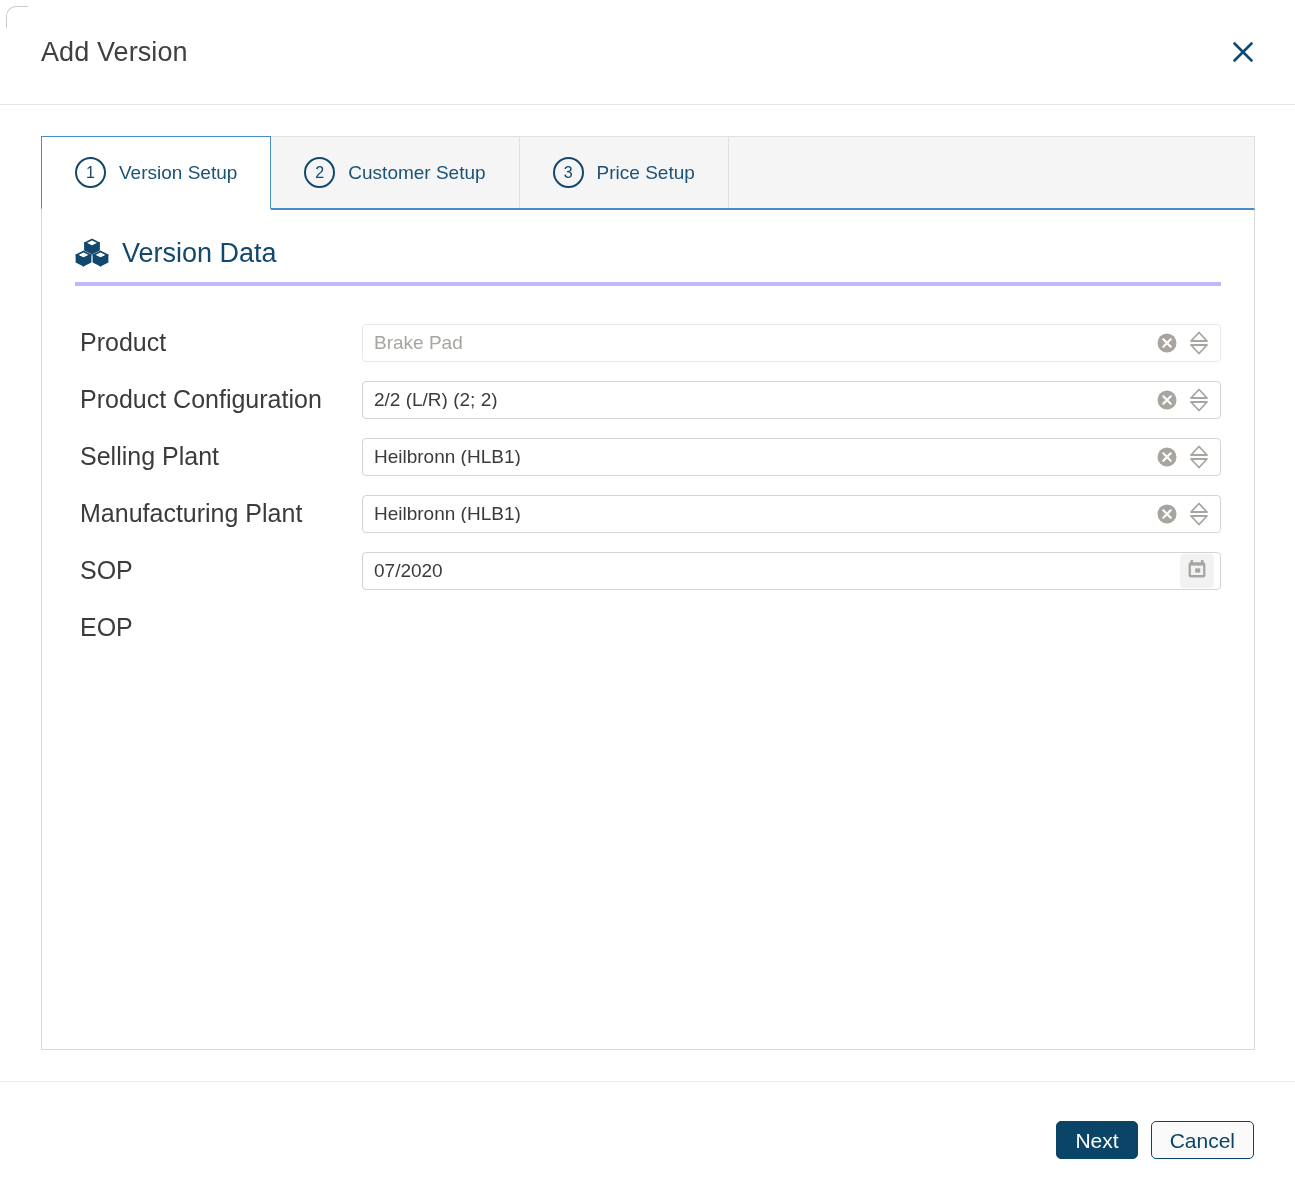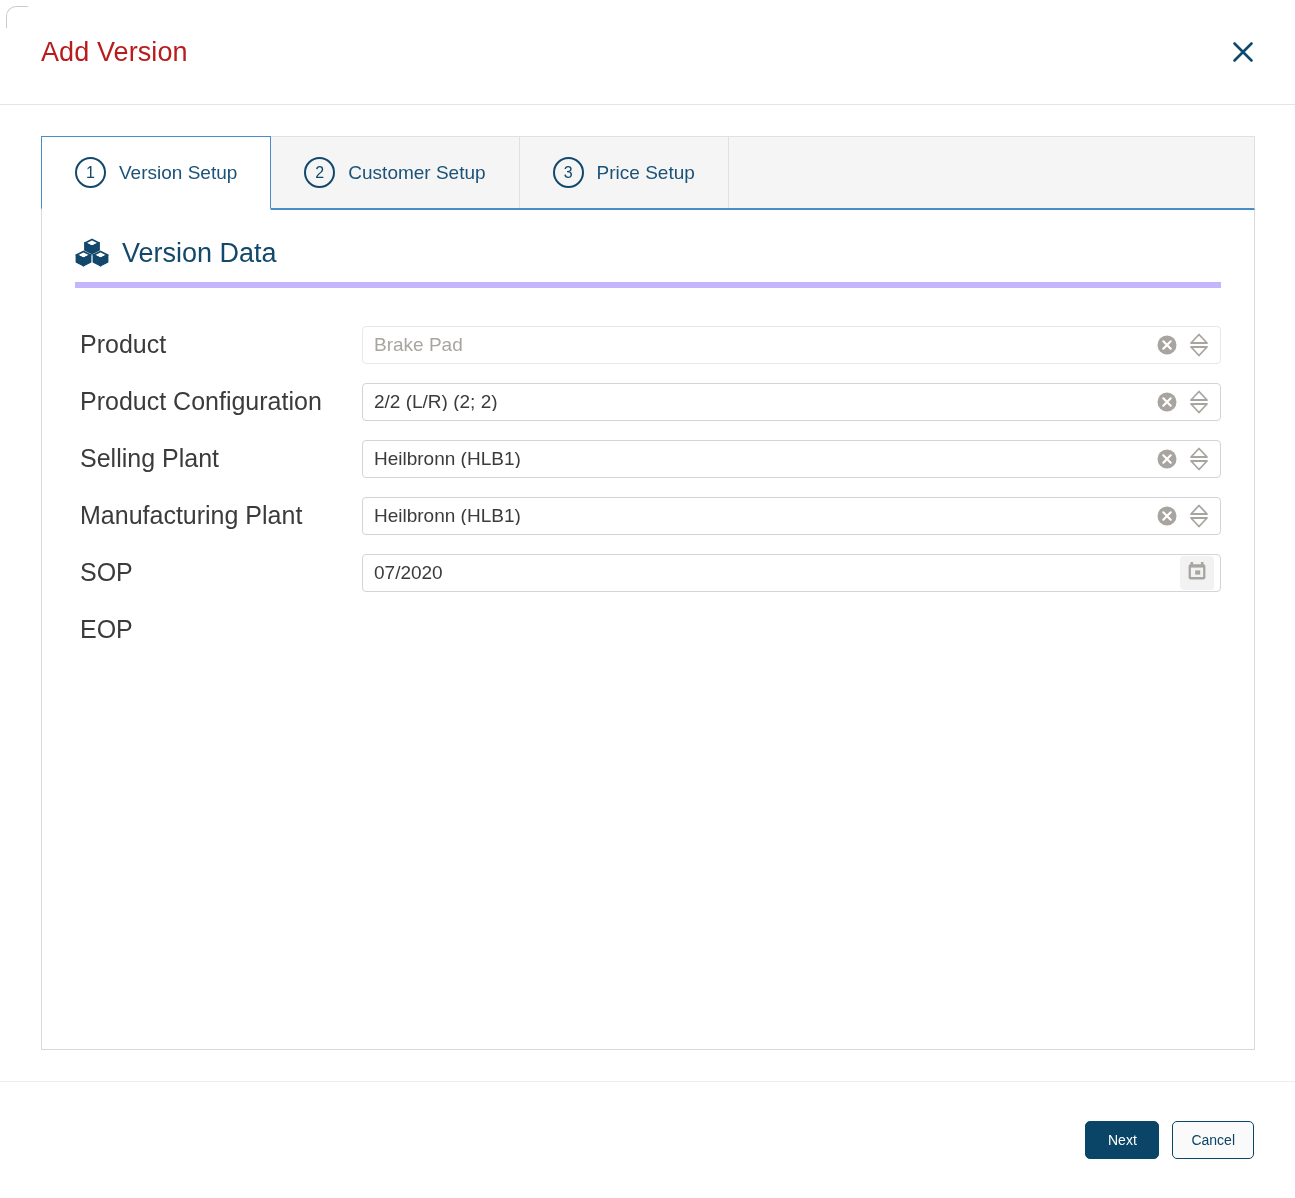--- a/index.html
+++ b/index.html
@@ -45,21 +45,21 @@
     height: 105px;
     flex: 0 0 105px;
     border-bottom: 1px solid #e5e5e5;
     display: flex;
     align-items: center;
     padding: 0 32px 0 41px;
     position: relative;
   }
   .dlg-title {
     font-size: 27px;
-    color: #b91c1c;
+    color: #404040;
     letter-spacing: .1px;
     line-height: 1;
     font-weight: 400;
   }
   .close-btn {
     position: absolute;
     right: 30px;
     top: 50%;
     transform: translateY(-50%);
     width: 44px;
@@ -138,21 +138,21 @@
     height: 840px;
     padding: 27px 33px 0 33px;
     overflow: hidden;
   }
 
   .section-head {
     display: flex;
     align-items: center;
     gap: 13px;
     padding-bottom: 13px;
-    border-bottom: 6px solid #c4b5fd;
+    border-bottom: 4px solid #c4b5fd;
     margin-bottom: 28px;
   }
   .section-icon { display: flex; align-items: center; }
   .section-title {
     font-size: 27px;
     color: #12486b;
     line-height: 1;
     font-weight: 400;
   }
 
@@ -223,21 +223,21 @@
     align-items: center;
     justify-content: flex-end;
     gap: 13px;
     padding: 0 41px;
   }
   .btn {
     height: 38px;
     min-width: 74px;
     padding: 0 18px;
     border-radius: 5px;
-    font-size: 14px;
+    font-size: 21px;
     font-family: "Liberation Sans", sans-serif;
     cursor: pointer;
     line-height: 1;
   }
   .btn-primary {
     background: #0a4466;
     color: #ffffff;
     border: 1px solid #0a4466;
   }
   .btn-secondary {

